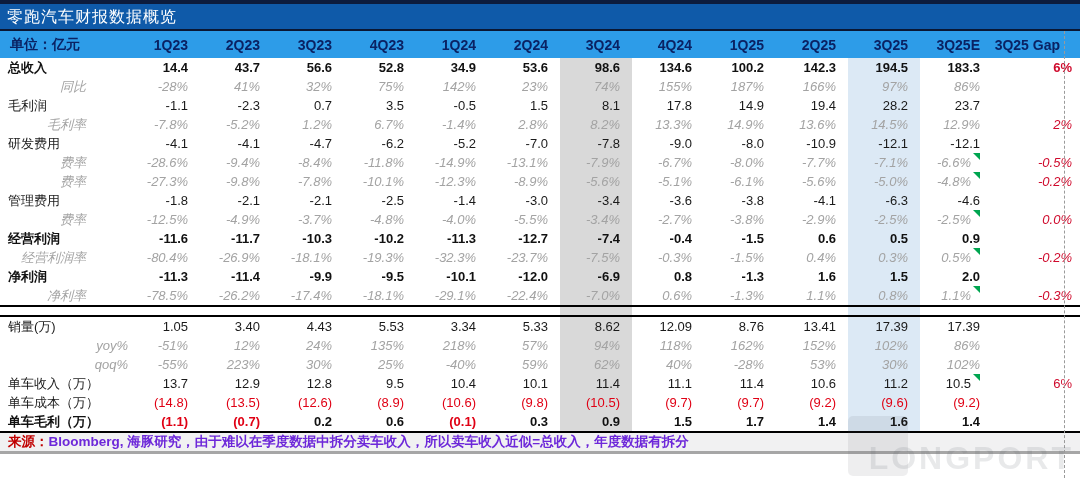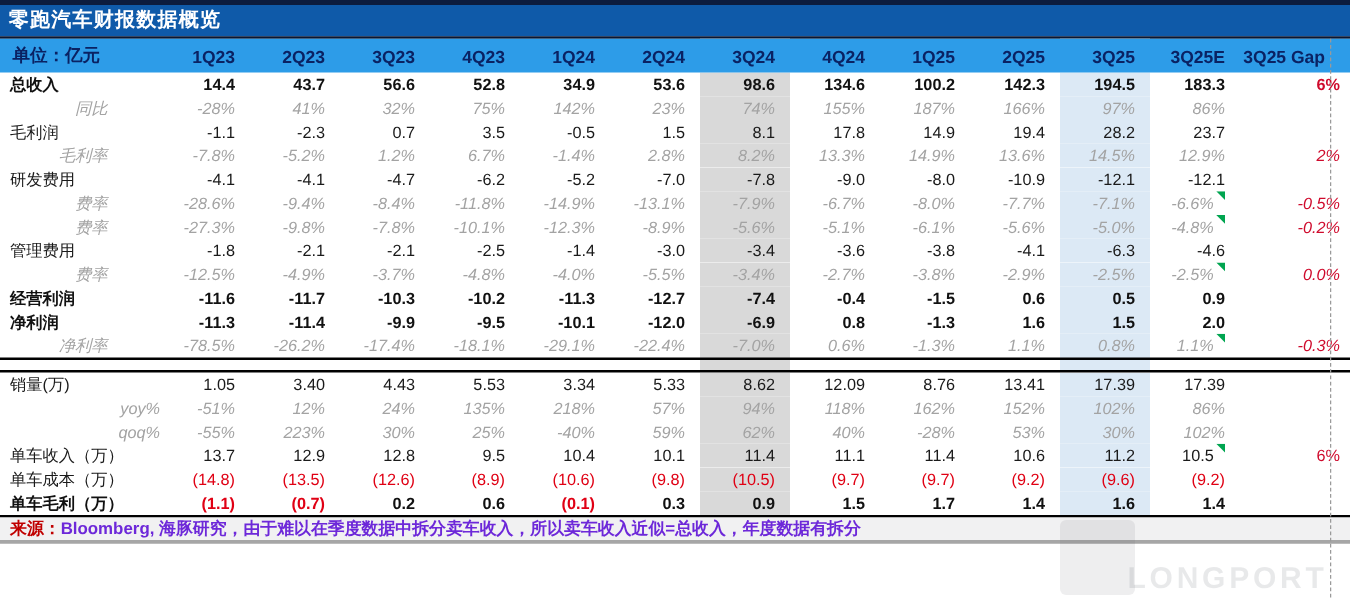--- a/index.html
+++ b/index.html
@@ -2,21 +2,21 @@
 <html><head>
 <meta charset="utf-8">
 <style>
   html,body { margin:0; padding:0; background:#ffffff; }
   body { width:1080px; height:493px; overflow:hidden;
          font-family:"Liberation Sans","DejaVu Sans",sans-serif; }
   .frame { position:relative; width:1080px; height:493px; background:#ffffff; }
 
   .topstrip { height:4px; background:#0c1c3e; }
   .titlebar { height:25px; line-height:25px; background:#0f5aa9; color:#ffffff;
-              font-weight:bold; font-size:16px; padding-left:7px; letter-spacing:1px; }
+              font-weight:normal; font-size:16px; padding-left:7px; letter-spacing:1px; }
   .titledivider { height:2px; background:#0a1733; }
 
   table.grid { width:1080px; table-layout:fixed; border-collapse:collapse; }
   col.shade-gray { background:#d9d9d9; }
   col.shade-blue { background:#dce9f5; }
 
   thead th { background:#2d9ce8; color:#0a2263; font-weight:bold; font-size:14px;
              height:27px; padding:0 12px 0 0; text-align:right; white-space:nowrap; }
   thead th.h-label { text-align:left; padding:0 0 0 10px; }
   thead th.h-gap { padding-right:20px; }
@@ -43,21 +43,21 @@
            position:relative; top:-7px; margin-left:2px; }
 
   .srcbar { height:18px; line-height:18px; background:#f1f1f2; font-size:13.5px;
             font-weight:bold; padding-left:8px; white-space:nowrap; overflow:hidden; }
   .srclabel { color:#c00000; }
   .srctext  { color:#6d28d9; }
   .bottomband { height:3px; background:#a6a6a6; }
 
   .dashline { position:absolute; left:1064px; top:31px; height:447px;
               border-left:1px dashed #9a9a9a; pointer-events:none; }
-  .wm-text { position:absolute; right:18px; bottom:16px; font-size:24px; font-weight:bold;
+  .wm-text { position:absolute; right:6px; bottom:16px; font-size:32px; font-weight:bold;
              color:#555c66; opacity:0.13; letter-spacing:3px; pointer-events:none; }
   .wm-logo { position:absolute; left:848px; top:416px; width:60px; height:60px;
              background:#555c66; opacity:0.10; border-radius:5px; pointer-events:none; }
 </style>
 </head>
 <body>
 
 <div class="frame">
   <div class="topstrip"></div>
   <div class="titlebar">零跑汽车财报数据概览</div>
@@ -252,20 +252,36 @@
           <td>-11.3</td>
           <td>-12.7</td>
           <td>-7.4</td>
           <td>-0.4</td>
           <td>-1.5</td>
           <td>0.6</td>
           <td>0.5</td>
           <td>0.9</td>
           <td class="gap"></td>
         </tr>
+        <tr class="sub">
+          <td class="lbl">经营利润率</td>
+          <td>-80.4%</td>
+          <td>-26.9%</td>
+          <td>-18.1%</td>
+          <td>-19.3%</td>
+          <td>-32.3%</td>
+          <td>-23.7%</td>
+          <td>-7.5%</td>
+          <td>-0.3%</td>
+          <td>-1.5%</td>
+          <td>0.4%</td>
+          <td>0.3%</td>
+          <td>0.5%<span class="gmark"></span></td>
+          <td class="gap">-0.2%</td>
+        </tr>
         <tr class="bold">
           <td class="lbl">净利润</td>
           <td>-11.3</td>
           <td>-11.4</td>
           <td>-9.9</td>
           <td>-9.5</td>
           <td>-10.1</td>
           <td>-12.0</td>
           <td>-6.9</td>
           <td>0.8</td>

